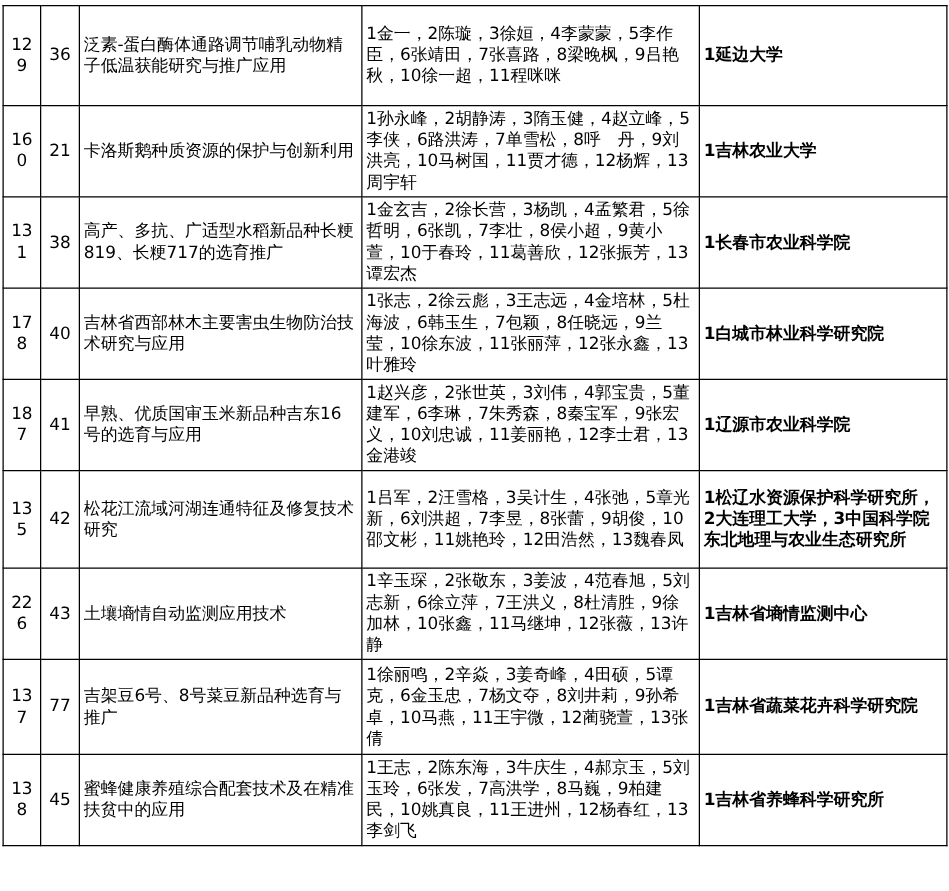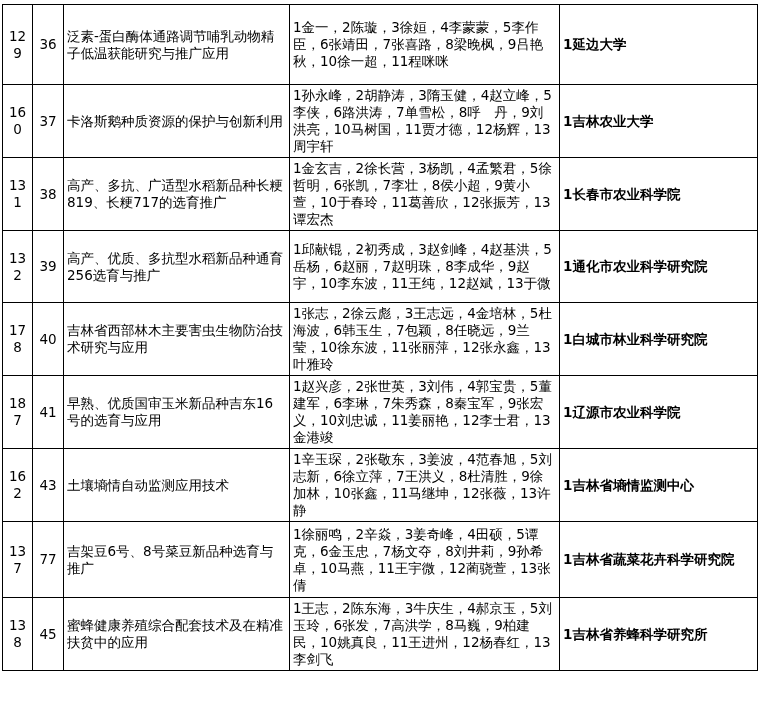--- a/index.html
+++ b/index.html
@@ -61,55 +61,55 @@
     <tbody>
         <tr style="height: 80px;">
           <td class="col-row_number">129</td>
           <td class="col-serial_number">36</td>
           <td class="col-project_title">泛素-蛋白酶体通路调节哺乳动物精子低温获能研究与推广应用</td>
           <td class="col-members">1金一，2陈璇，3徐姮，4李蒙蒙，5李作臣，6张靖田，7张喜路，8梁晚枫，9吕艳秋，10徐一超，11程咪咪</td>
           <td class="col-institutions">1延边大学</td>
         </tr>
         <tr style="height: 59px;">
           <td class="col-row_number">160</td>
-          <td class="col-serial_number">37</td>
+          <td class="col-serial_number">21</td>
           <td class="col-project_title">卡洛斯鹅种质资源的保护与创新利用</td>
           <td class="col-members">1孙永峰，2胡静涛，3隋玉健，4赵立峰，5李侠，6路洪涛，7单雪松，8呼　丹，9刘洪亮，10马树国，11贾才德，12杨辉，13周宇轩</td>
           <td class="col-institutions">1吉林农业大学</td>
         </tr>
         <tr style="height: 71px;">
           <td class="col-row_number">131</td>
           <td class="col-serial_number">38</td>
           <td class="col-project_title">高产、多抗、广适型水稻新品种长粳819、长粳717的选育推广</td>
           <td class="col-members">1金玄吉，2徐长营，3杨凯，4孟繁君，5徐哲明，6张凯，7李壮，8侯小超，9黄小萱，10于春玲，11葛善欣，12张振芳，13谭宏杰</td>
           <td class="col-institutions">1长春市农业科学院</td>
-        </tr>
-        <tr style="height: 72px;">
-          <td class="col-row_number">132</td>
-          <td class="col-serial_number">39</td>
-          <td class="col-project_title">高产、优质、多抗型水稻新品种通育256选育与推广</td>
-          <td class="col-members">1邱献锟，2初秀成，3赵剑峰，4赵基洪，5岳杨，6赵丽，7赵明珠，8李成华，9赵宇，10李东波，11王纯，12赵斌，13于微</td>
-          <td class="col-institutions">1通化市农业科学研究院</td>
         </tr>
         <tr style="height: 72px;">
           <td class="col-row_number">178</td>
           <td class="col-serial_number">40</td>
           <td class="col-project_title">吉林省西部林木主要害虫生物防治技术研究与应用</td>
           <td class="col-members">1张志，2徐云彪，3王志远，4金培林，5杜海波，6韩玉生，7包颖，8任晓远，9兰莹，10徐东波，11张丽萍，12张永鑫，13叶雅玲</td>
           <td class="col-institutions">1白城市林业科学研究院</td>
         </tr>
         <tr style="height: 62px;">
           <td class="col-row_number">187</td>
           <td class="col-serial_number">41</td>
           <td class="col-project_title">早熟、优质国审玉米新品种吉东16号的选育与应用</td>
           <td class="col-members">1赵兴彦，2张世英，3刘伟，4郭宝贵，5董建军，6李琳，7朱秀森，8秦宝军，9张宏义，10刘忠诚，11姜丽艳，12李士君，13金港竣</td>
           <td class="col-institutions">1辽源市农业科学院</td>
         </tr>
+        <tr style="height: 78px;">
+          <td class="col-row_number">135</td>
+          <td class="col-serial_number">42</td>
+          <td class="col-project_title">松花江流域河湖连通特征及修复技术研究</td>
+          <td class="col-members">1吕军，2汪雪格，3吴计生，4张弛，5章光新，6刘洪超，7李昱，8张蕾，9胡俊，10邵文彬，11姚艳玲，12田浩然，13魏春凤</td>
+          <td class="col-institutions">1松辽水资源保护科学研究所，2大连理工大学，3中国科学院东北地理与农业生态研究所</td>
+        </tr>
         <tr style="height: 53px;">
-          <td class="col-row_number">162</td>
+          <td class="col-row_number">226</td>
           <td class="col-serial_number">43</td>
           <td class="col-project_title">土壤墒情自动监测应用技术</td>
           <td class="col-members">1辛玉琛，2张敬东，3姜波，4范春旭，5刘志新，6徐立萍，7王洪义，8杜清胜，9徐加林，10张鑫，11马继坤，12张薇，13许静</td>
           <td class="col-institutions">1吉林省墒情监测中心</td>
         </tr>
         <tr style="height: 76px;">
           <td class="col-row_number">137</td>
           <td class="col-serial_number">77</td>
           <td class="col-project_title">吉架豆6号、8号菜豆新品种选育与推广</td>
           <td class="col-members">1徐丽鸣，2辛焱，3姜奇峰，4田硕，5谭克，6金玉忠，7杨文夺，8刘井莉，9孙希卓，10马燕，11王宇微，12蔺骁萱，13张倩</td>

